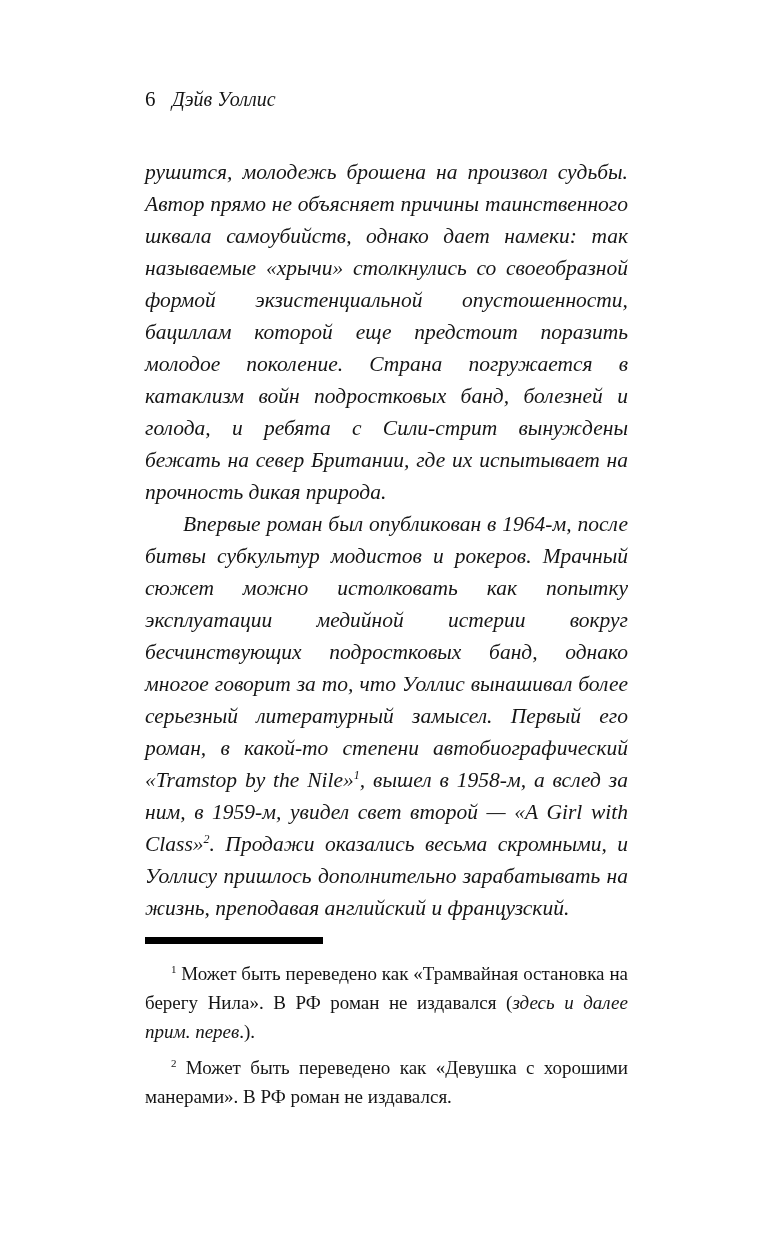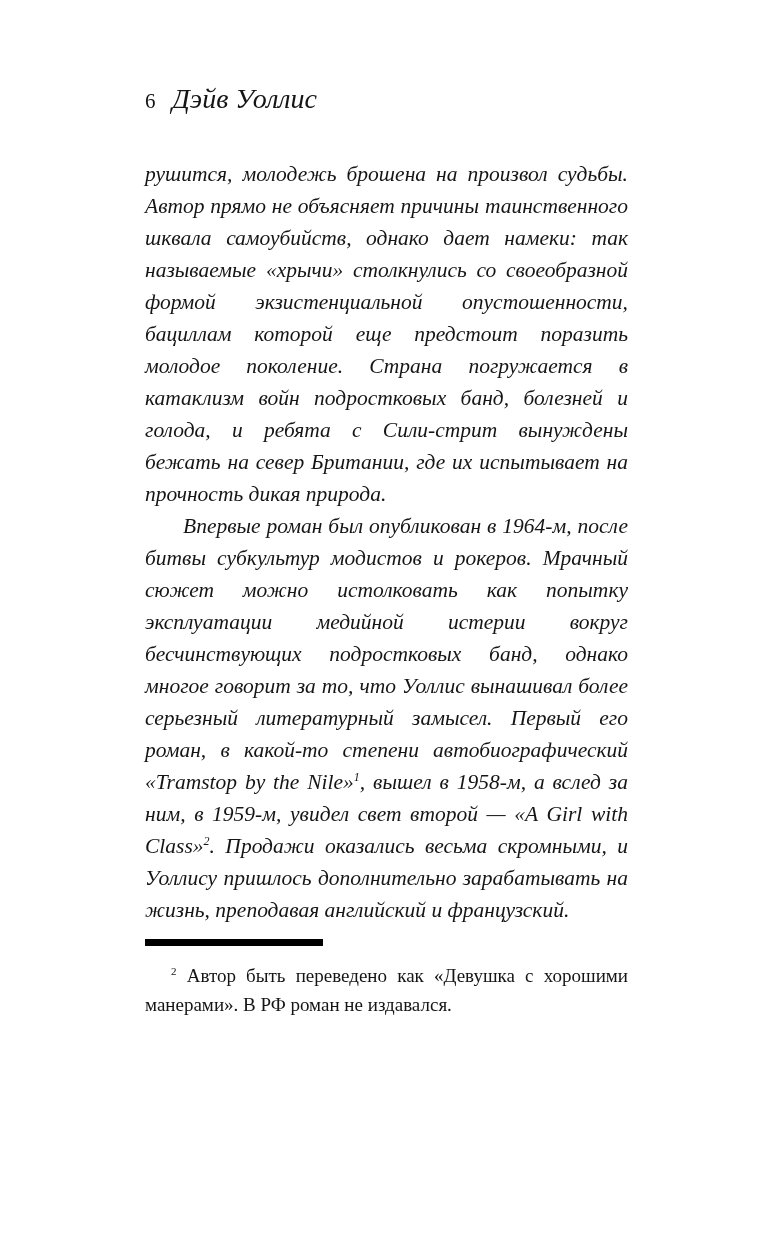--- a/index.html
+++ b/index.html
@@ -25,21 +25,21 @@
     font-size: 21px;
     line-height: 26px;
   }
   .pagenum {
     font-style: normal;
     letter-spacing: 0.5px;
   }
   .author {
     font-style: italic;
     margin-left: 16px;
-    font-size: 28px;
+    font-size: 20px;
   }
   .body-text {
     margin-top: 44px;
     font-size: 21.5px;
     line-height: 32px;
     text-align: justify;
   }
   .para { margin: 0; font-style: italic; }
   .para.indent { text-indent: 38px; }
   sup {
@@ -77,17 +77,18 @@
     </div>
 
     <div class="body-text">
       <p class="para">рушится, молодежь брошена на произвол судьбы. Автор прямо не объясняет причины таинственного шквала самоубийств, однако дает намеки: так называемые «хрычи» столкнулись со своеобразной формой экзистенциальной опустошенности, бациллам которой еще предстоит поразить молодое поколение. Страна погружается в катаклизм войн подростковых банд, болезней и голода, и ребята с Сили-стрит вынуждены бежать на север Британии, где их испытывает на прочность дикая природа.</p>
       <p class="para indent"><span>Впервые роман был опубликован в 1964-м, после битвы субкультур модистов и рокеров. Мрачный сюжет можно истолковать как попытку эксплуатации медийной истерии вокруг бесчинствующих подростковых банд, однако многое говорит за то, что Уоллис вынашивал более серьезный литературный замысел. Первый его роман, в какой-то степени автобиографический «Tramstop by the Nile»</span><sup>1</sup><span>, вышел в 1958-м, а вслед за ним, в 1959-м, увидел свет второй — «A Girl with Class»</span><sup>2</sup><span>. Продажи оказались весьма скромными, и Уоллису пришлось дополнительно зарабатывать на жизнь, преподавая английский и французский.</span></p>
     </div>
 
     <div class="fn-rule"></div>
 
     <div class="footnotes">
-      <p class="fn"><sup>2</sup><span> Автор быть переведено как «Девушка с хорошими манерами». В РФ роман не издавался.</span></p>
+      <p class="fn"><sup>1</sup><span> Может быть переведено как «Трамвайная остановка на берегу Нила». В РФ роман не издавался (</span><i>здесь и далее прим. перев</i><span>.).</span></p>
+      <p class="fn"><sup>2</sup><span> Может быть переведено как «Девушка с хорошими манерами». В РФ роман не издавался.</span></p>
     </div>
 
   </div>
 </div>
 
 </body></html>

